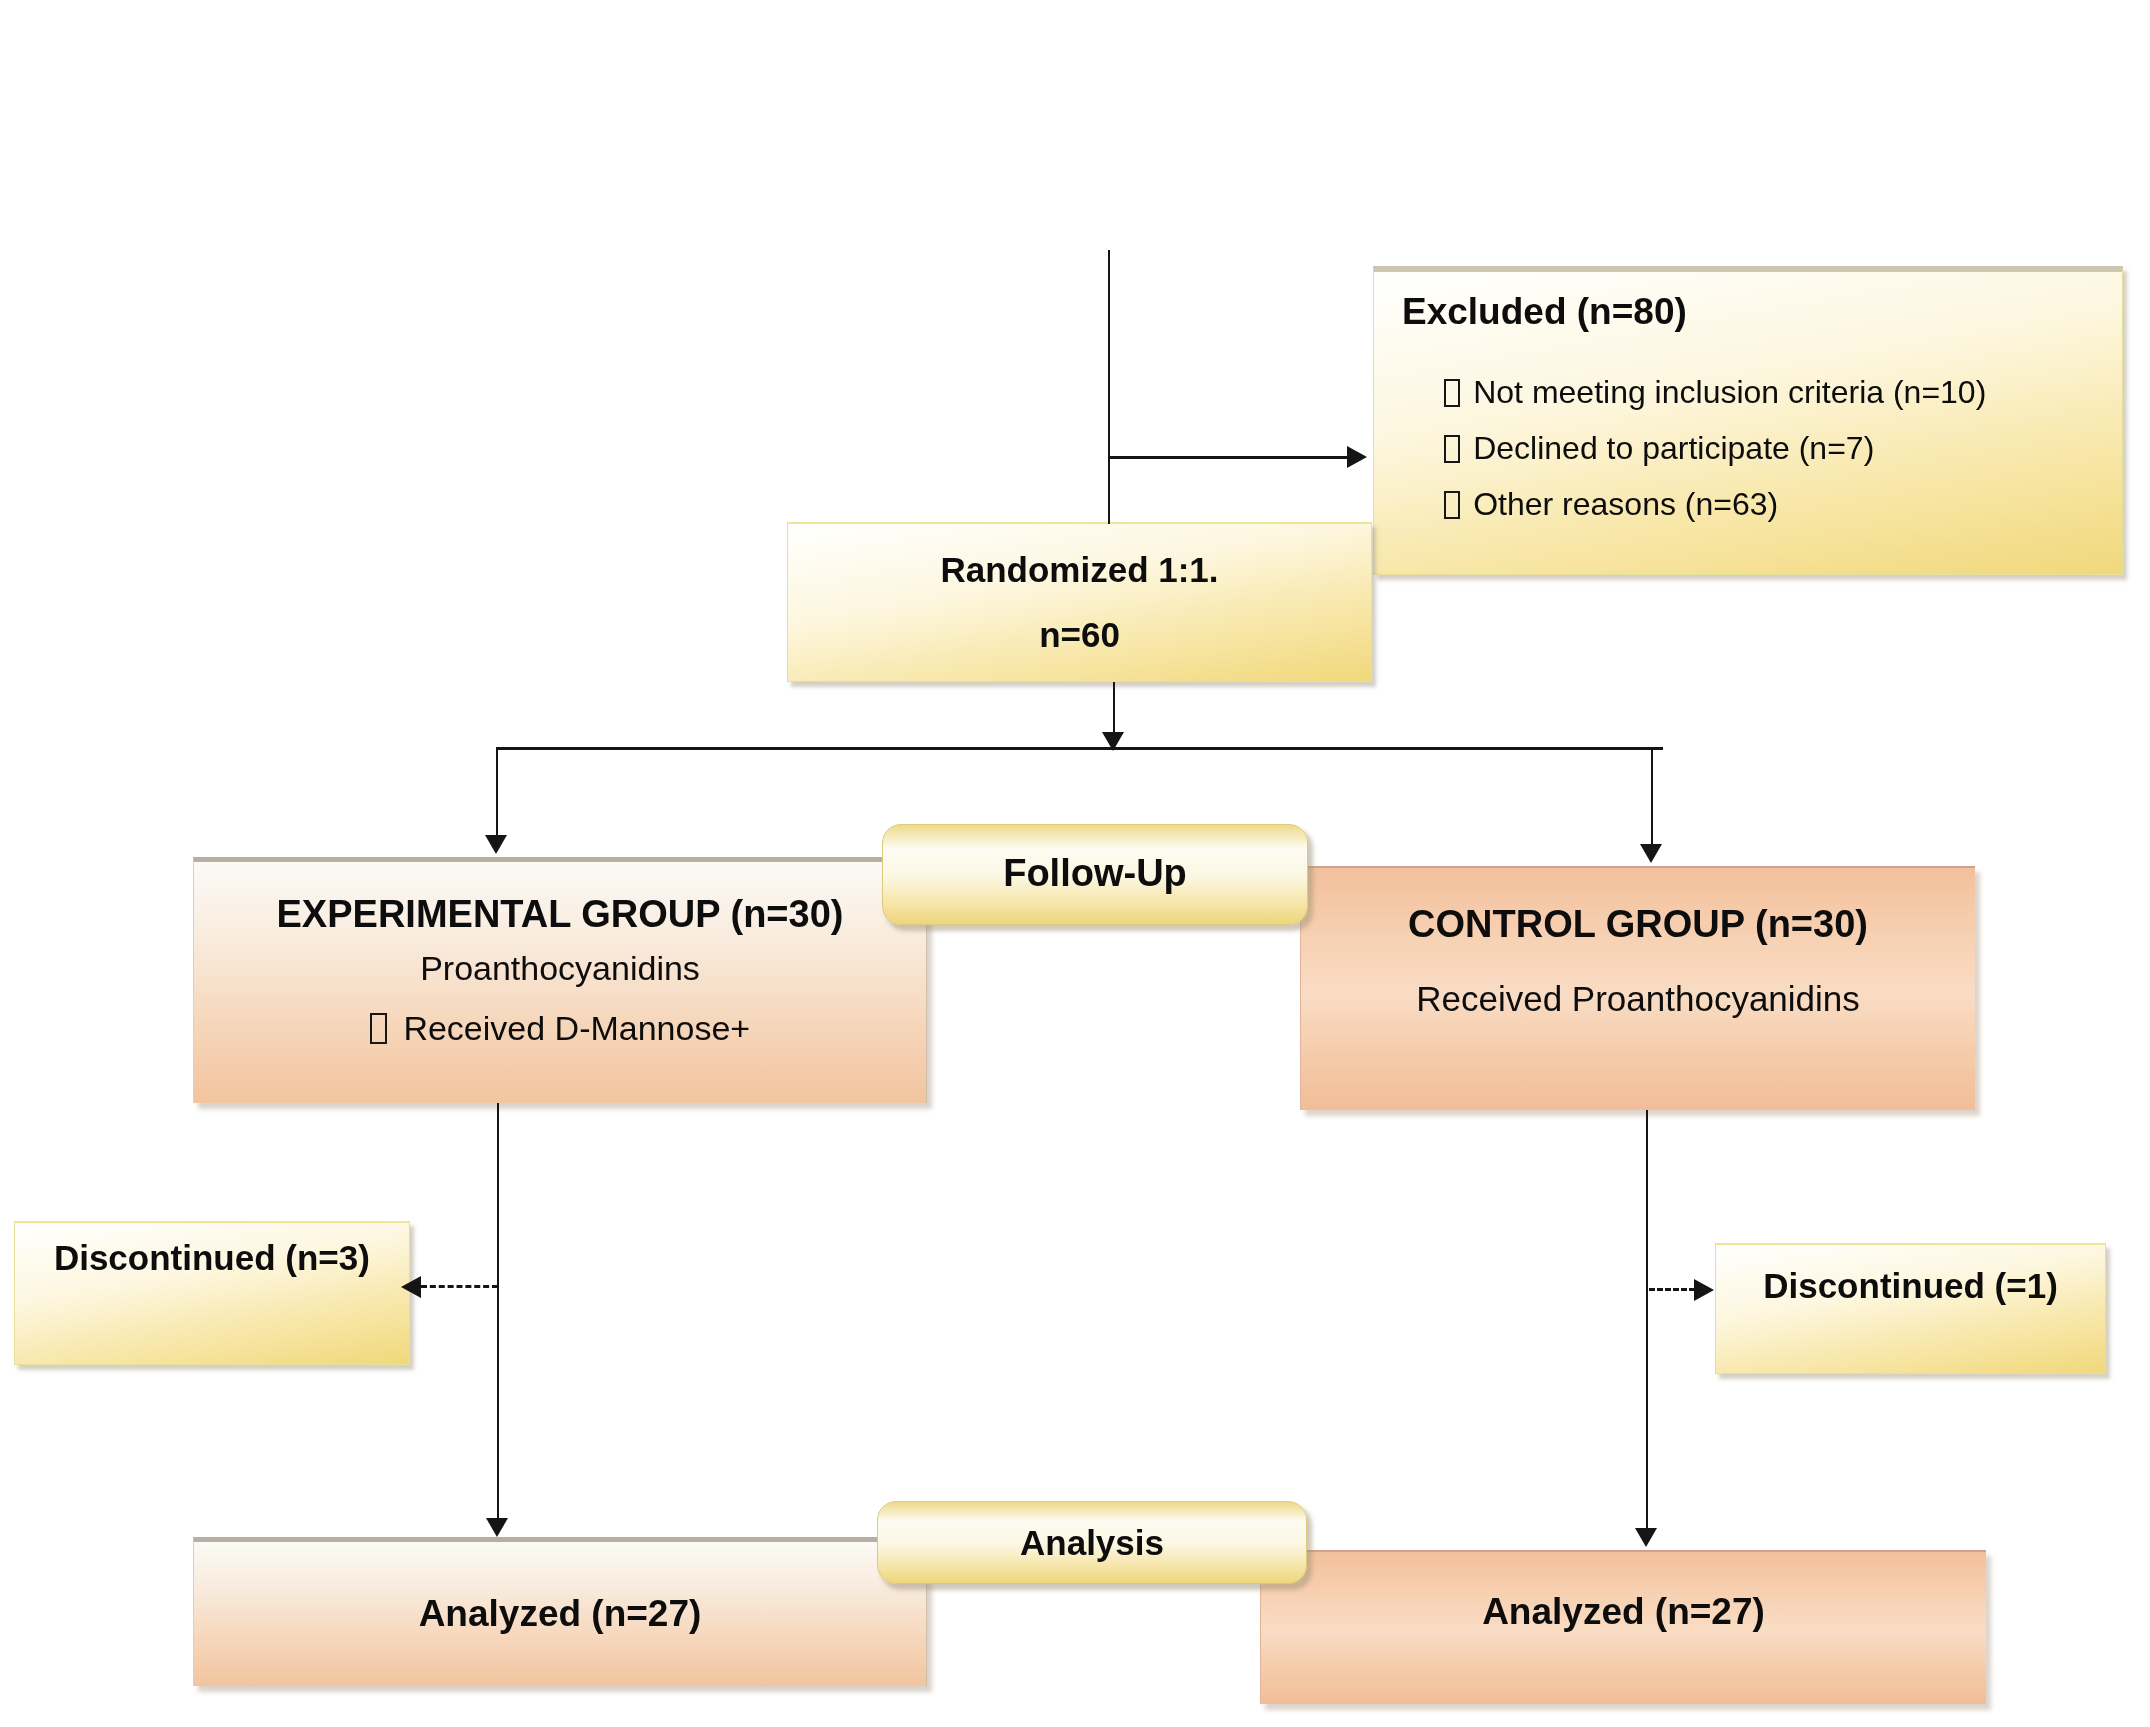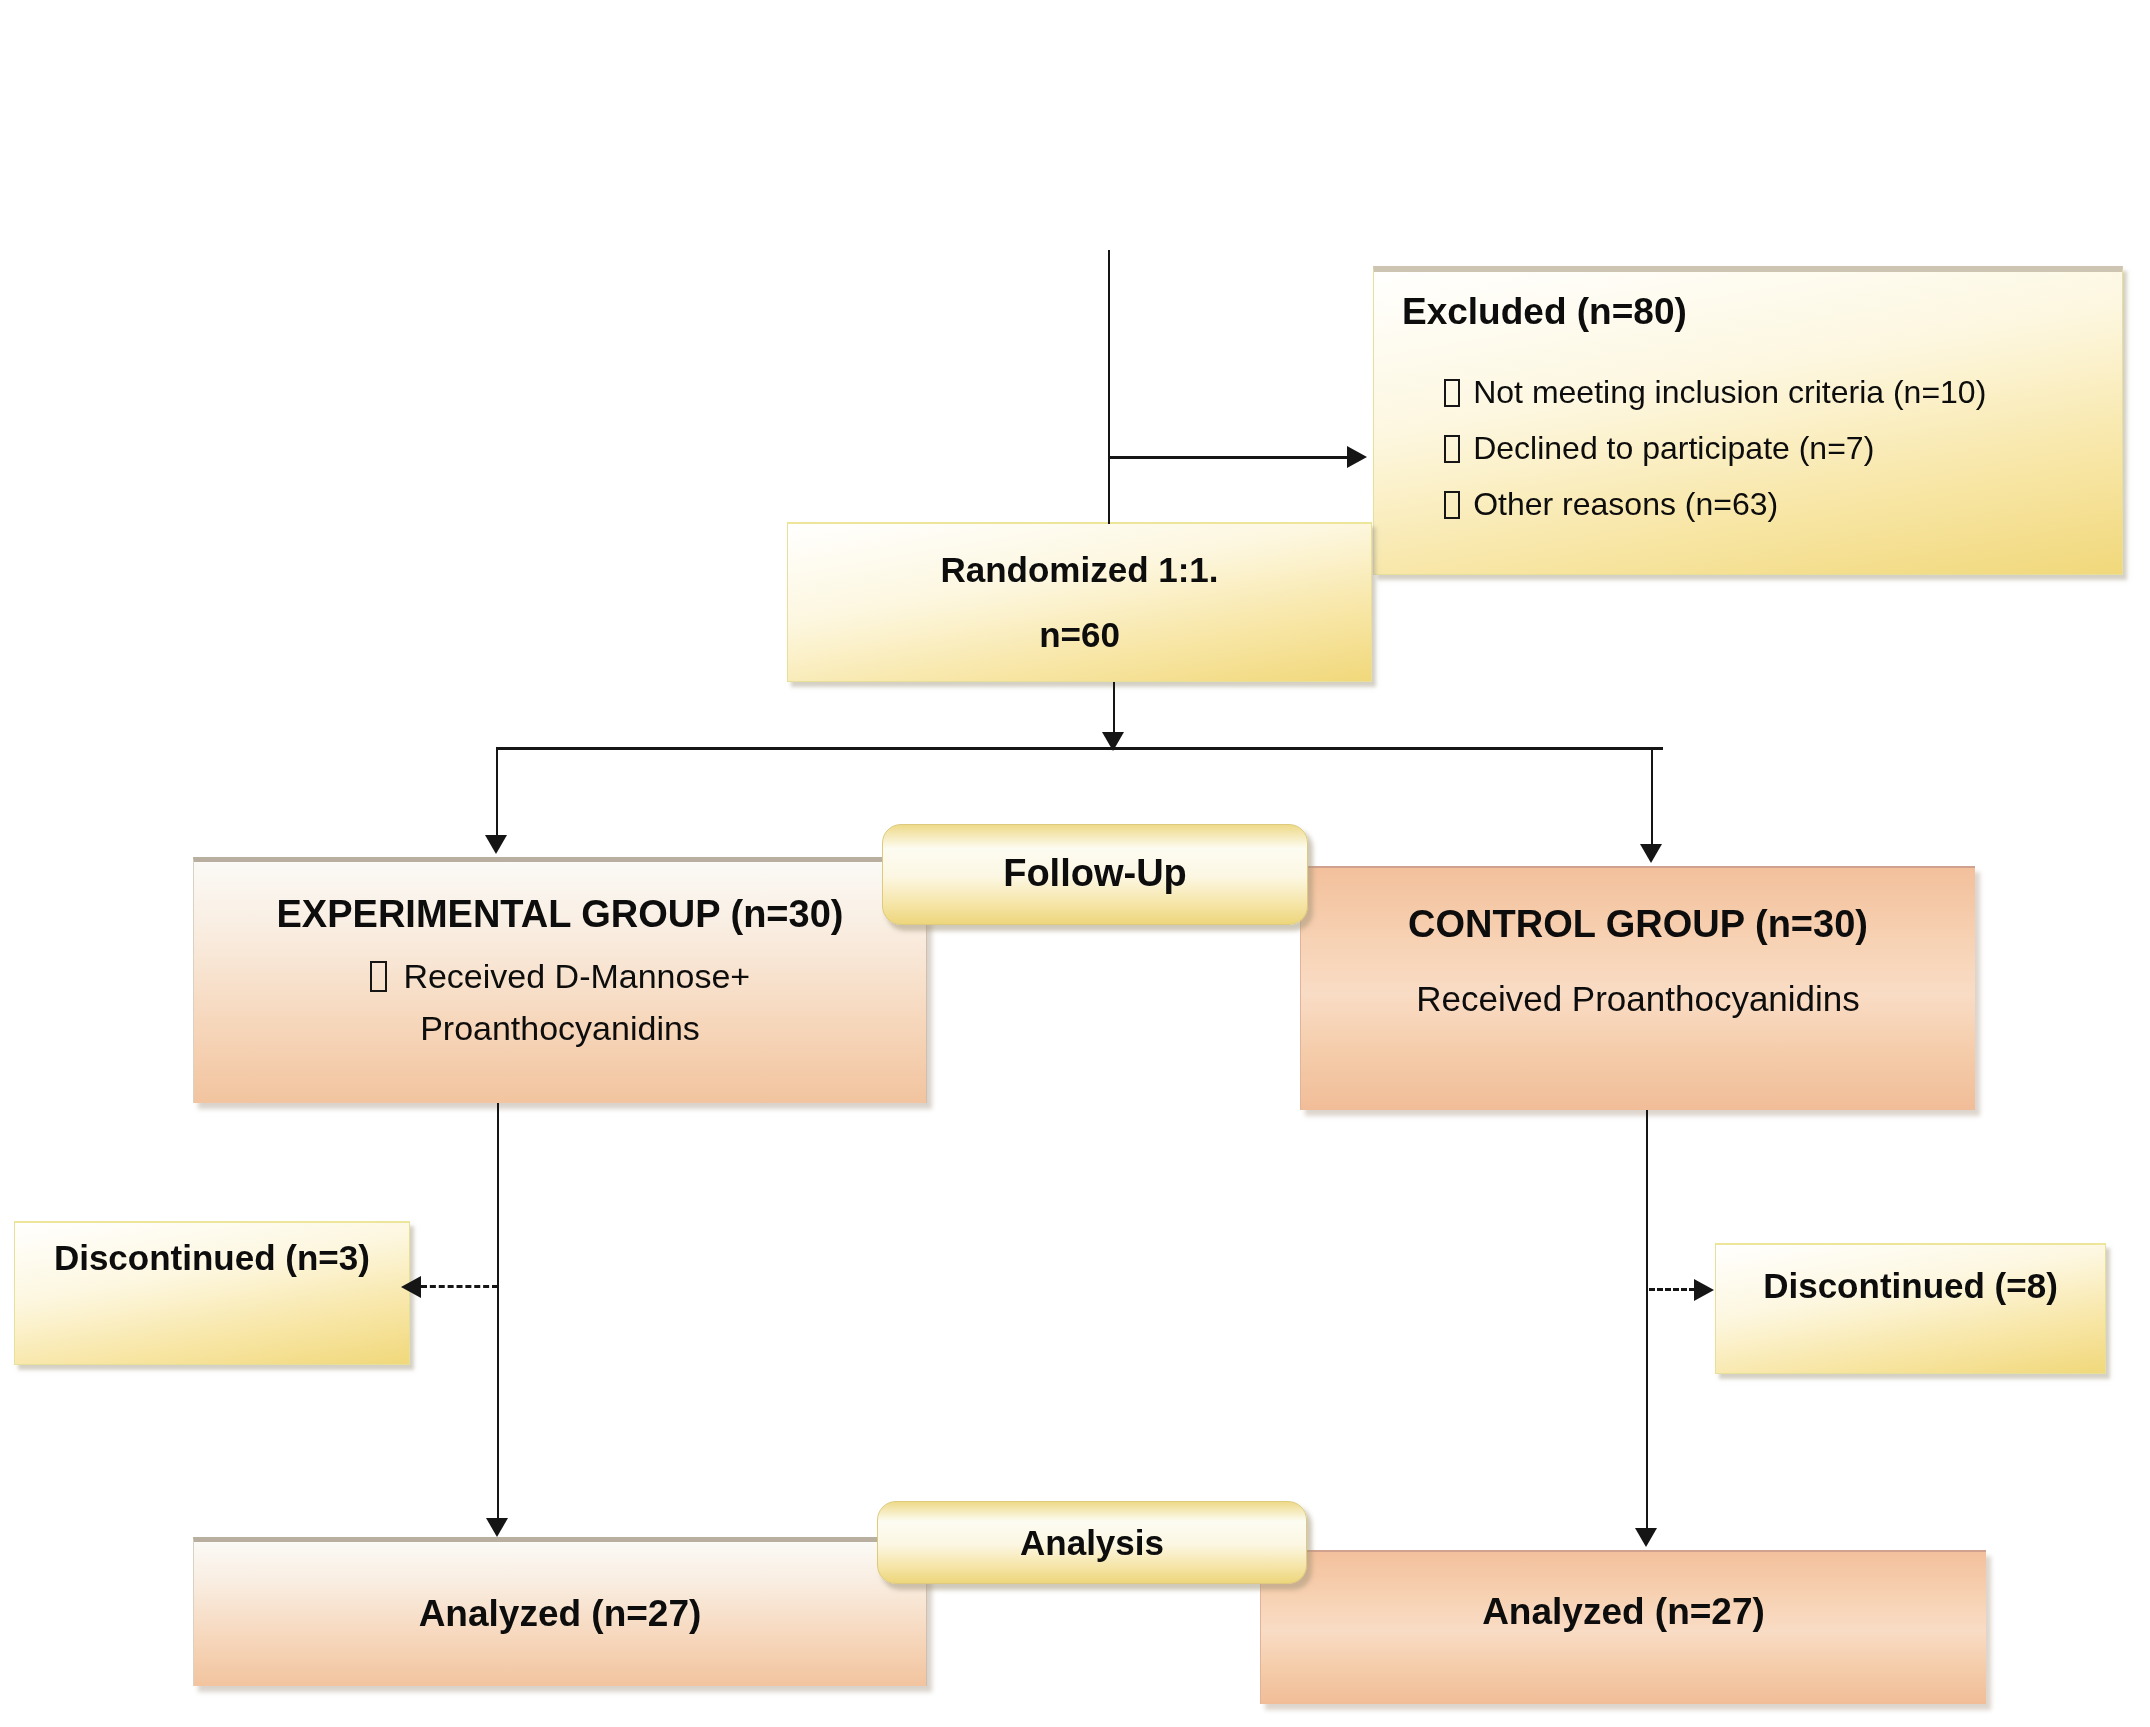--- a/index.html
+++ b/index.html
@@ -113,24 +113,24 @@
   <div class="vl" style="left:1113px; top:682px; width:2.2px; height:53px;"></div>
   <div class="arr down" style="left:1102px; top:732px;"></div>
   <div class="hl" style="left:496px; top:747px; width:1167px; height:2.9px;"></div>
   <div class="vl" style="left:496px; top:747px; width:2.2px; height:91px;"></div>
   <div class="arr down" style="left:485px; top:835px;"></div>
   <div class="vl" style="left:1651px; top:747px; width:2.2px; height:99px;"></div>
   <div class="arr down" style="left:1640px; top:844px;"></div>
 
   <div class="box salmon-light center" style="left:193px; top:857px; width:734px; height:246px;">
     <div class="grp-title" style="margin-top:31px;">EXPERIMENTAL GROUP (n=30)</div>
+    <div class="grp-line" style="margin-top:13.2px;">Proanthocyanidins</div>
     <div class="grp-line" style="margin-top:20.6px;">
       <span class="tofu"></span><span>Received D-Mannose+</span>
     </div>
-    <div class="grp-line" style="margin-top:13.2px;">Proanthocyanidins</div>
   </div>
 
   <div class="box salmon-deep center" style="left:1300px; top:866px; width:675px; height:244px;">
     <div class="grp-title" style="margin-top:35px;">CONTROL GROUP (n=30)</div>
     <div class="grp-line" style="margin-top:33px; font-size:35px;">Received Proanthocyanidins</div>
   </div>
 
   <div class="box pill" style="left:882px; top:824px; width:426px; height:101px; font-size:38px; font-weight:700; padding-bottom:2px;">
     <span>Follow-Up</span>
   </div>
@@ -145,21 +145,21 @@
   <div class="arr left" style="left:401px; top:1276px;"></div>
 
   <div class="box yellow center" style="left:5.9px; top:1221px; width:396px; height:144px; font-size:35px; font-weight:700; padding-top:15px;margin-left:8px;">
     <span>Discontinued (n=3)</span>
   </div>
 
   <div class="dash-h" style="left:1649px; top:1288px; width:46px;"></div>
   <div class="arr right" style="left:1694px; top:1279px;"></div>
 
   <div class="box yellow center" style="left:1715px; top:1243px; width:391px; height:131px; font-size:35px; font-weight:700; padding-top:20.6px;">
-    <span>Discontinued (=8)</span>
+    <span>Discontinued (=1)</span>
   </div>
 
   <div class="box salmon-light" style="left:193px; top:1537px; width:734px; height:149px; display:flex; align-items:center; justify-content:center; font-size:37px; font-weight:700;">
     <span>Analyzed (n=27)</span>
   </div>
 
   <div class="box salmon-deep" style="left:1260px; top:1550px; width:726px; height:154px; display:flex; align-items:center; justify-content:center; font-size:37px; font-weight:700; padding-bottom:33px;">
     <span>Analyzed (n=27)</span>
   </div>
 

